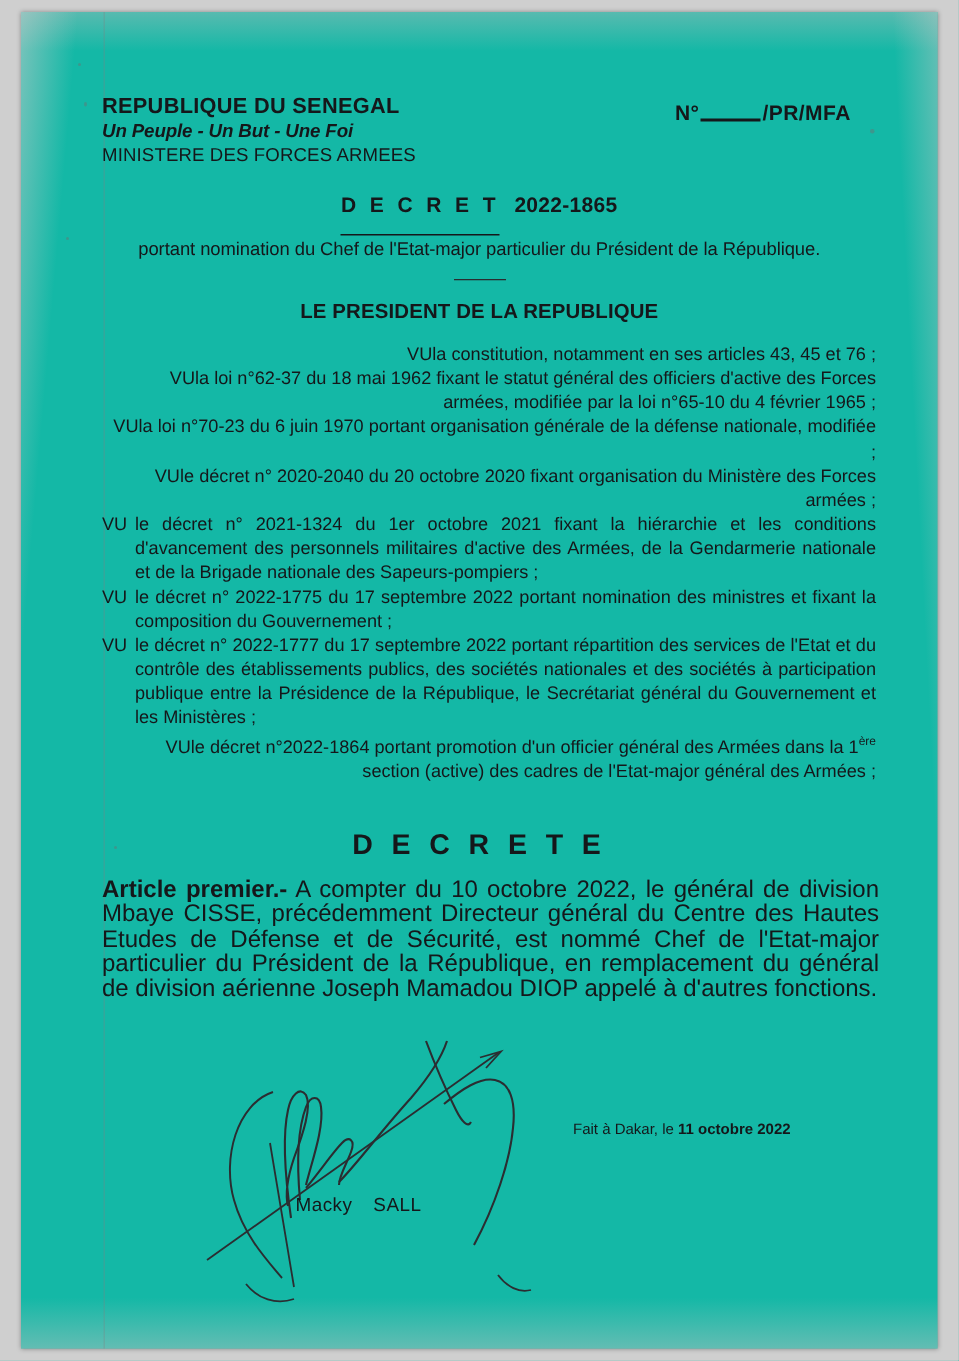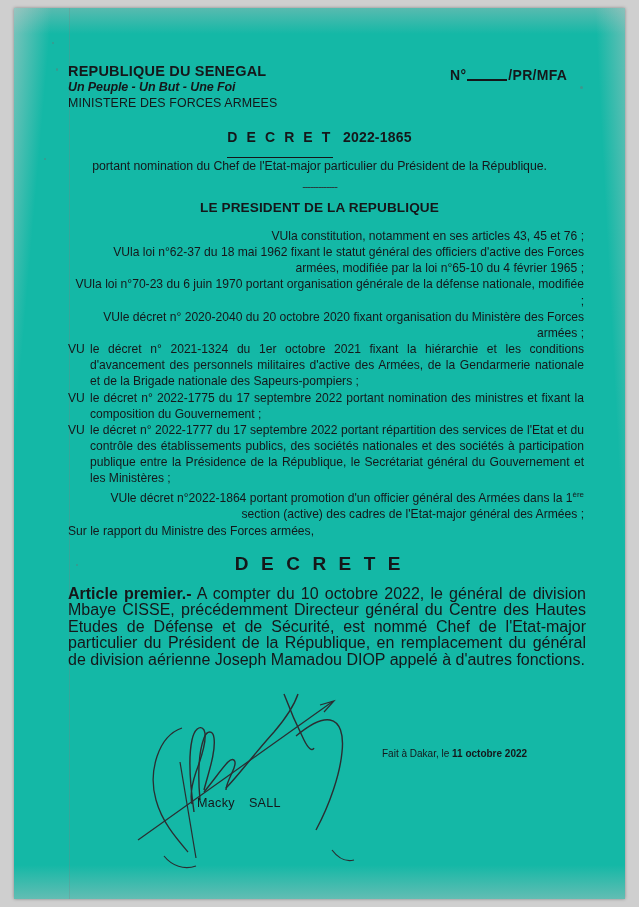--- a/index.html
+++ b/index.html
@@ -265,21 +265,20 @@
 
       <div class="vu-block">
         <p class="vu nojust"><span class="lead">VU</span><span>la constitution, notamment en ses articles 43, 45 et 76 ;</span></p>
         <p class="vu nojust"><span class="lead">VU</span><span>la loi n°62-37 du 18 mai 1962 fixant le statut général des officiers d'active des Forces armées, modifiée par la loi n°65-10 du 4 février 1965 ;</span></p>
         <p class="vu nojust"><span class="lead">VU</span><span>la loi n°70-23 du 6 juin 1970 portant organisation générale de la défense nationale, modifiée ;</span></p>
         <p class="vu nojust"><span class="lead">VU</span><span>le décret n° 2020-2040 du 20 octobre 2020 fixant organisation du Ministère des Forces armées ;</span></p>
         <p class="vu"><span class="lead">VU</span><span>le décret n° 2021-1324 du 1er octobre 2021 fixant la hiérarchie et les conditions d'avancement des personnels militaires d'active des Armées, de la Gendarmerie nationale et de la Brigade nationale des Sapeurs-pompiers ;</span></p>
         <p class="vu"><span class="lead">VU</span><span>le décret n° 2022-1775 du 17 septembre 2022 portant nomination des ministres et fixant la composition du Gouvernement ;</span></p>
         <p class="vu"><span class="lead">VU</span><span>le décret n° 2022-1777 du 17 septembre 2022 portant répartition des services de l'Etat et du contrôle des établissements publics, des sociétés nationales et des sociétés à participation publique entre la Présidence de la République, le Secrétariat général du Gouvernement et les Ministères ;</span></p>
         <p class="vu nojust"><span class="lead">VU</span><span>le décret  n°2022-1864 portant promotion d'un officier général des Armées dans la 1<sup>ère</sup> section (active) des cadres de l'Etat-major général des Armées ;</span></p>
-        <p class="rapport">Sur le rapport du Ministre des Forces armées,</p>
       </div>
 
       <div class="decrete">D E C R E T E</div>
 
       <div class="article art1"><b>Article premier.-</b><span> A compter du 10 octobre 2022, le général de division Mbaye CISSE, précédemment Directeur général du Centre des Hautes Etudes de Défense et de Sécurité, est nommé Chef de l'Etat-major particulier du Président de la République, en remplacement du général de division aérienne Joseph Mamadou DIOP appelé à d'autres fonctions.</span></div>
 
       <div class="place-date"><span>Fait à Dakar, le </span><b>11 octobre 2022</b></div>
 
       <svg class="signature-svg" viewBox="0 0 300 190">
         <path d="M4 160 L198 22" stroke-width="1.2"></path>

